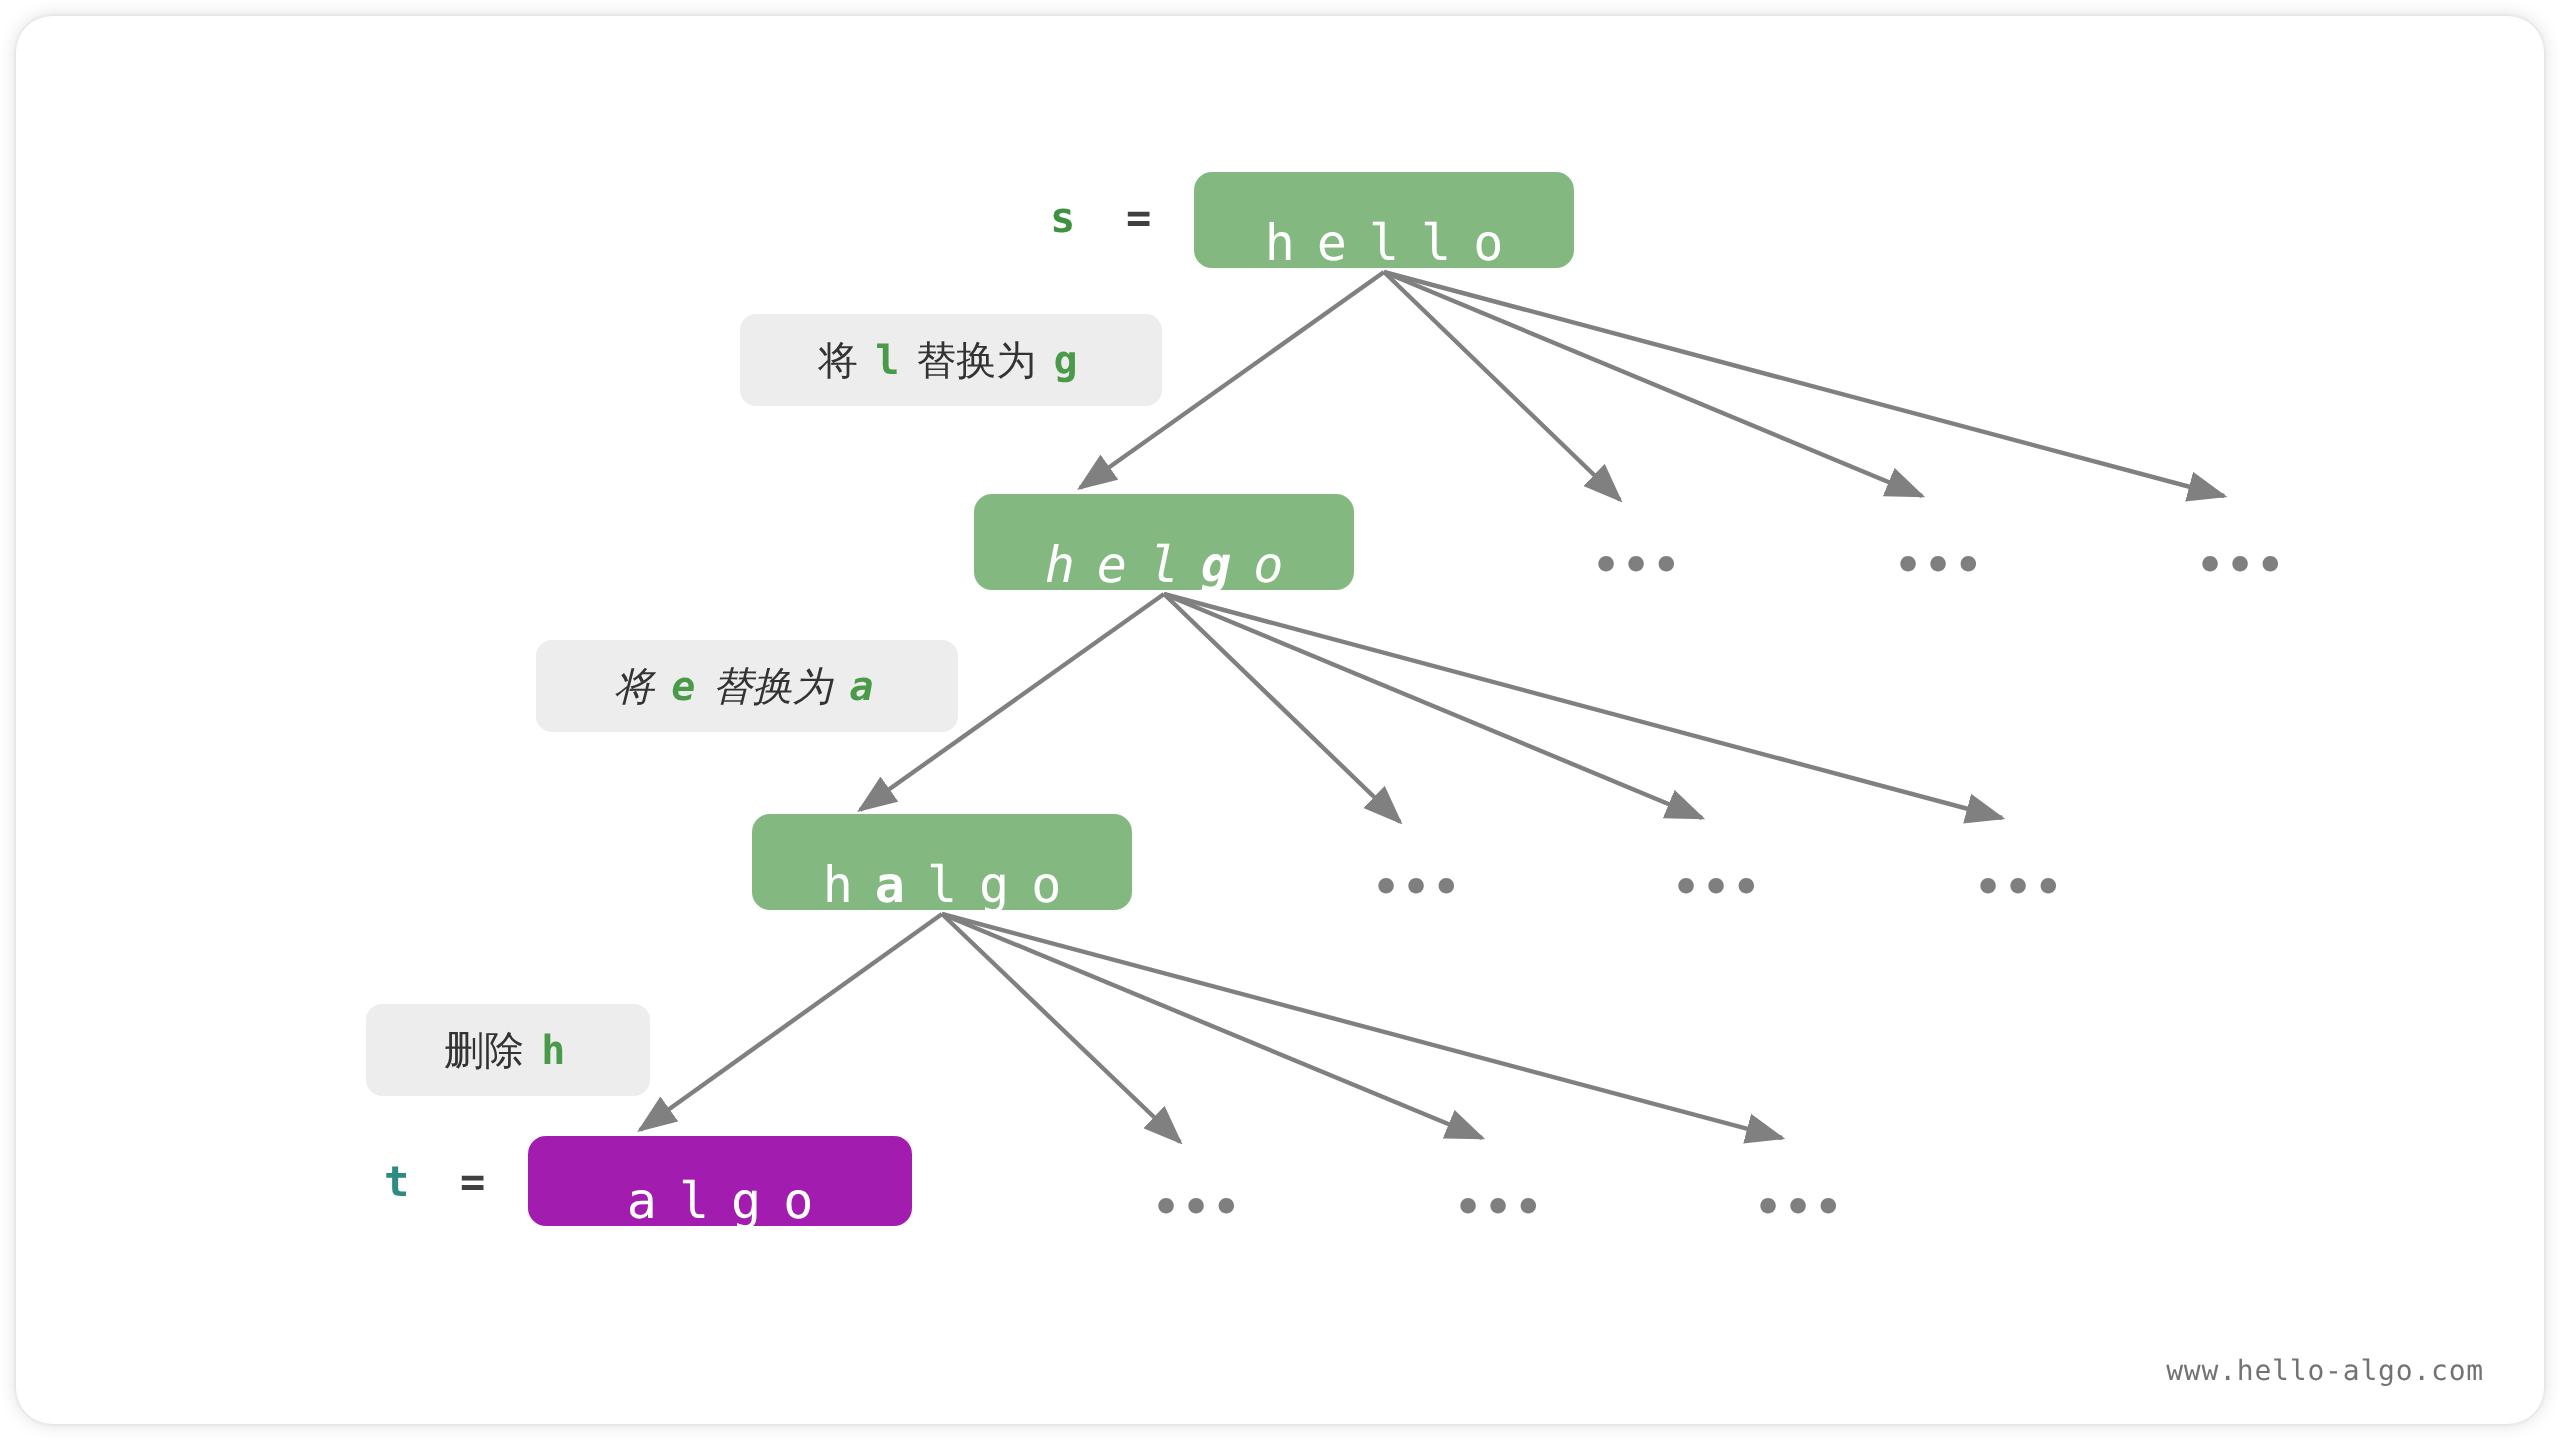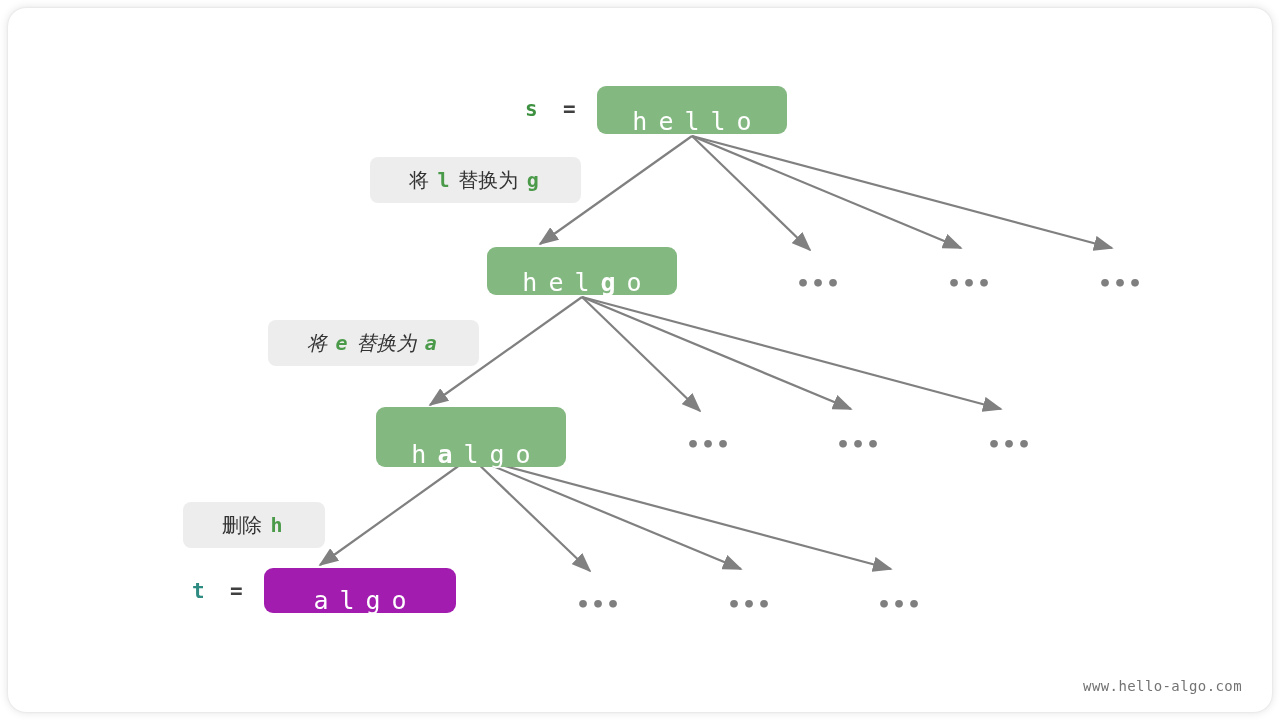--- a/index.html
+++ b/index.html
@@ -164,24 +164,24 @@
           <line x1="471" y1="457" x2="741" y2="569" stroke="#808080" stroke-width="2.2" marker-end="url(#arrowhead)"></line>
           <line x1="471" y1="457" x2="891" y2="569" stroke="#808080" stroke-width="2.2" marker-end="url(#arrowhead)"></line>
         </g>
     </svg>
 
     <div id="nodes-layer">
         <div class="str-node" style="left: 597px; top: 86px; width: 190px; height: 48px; background: rgb(132, 184, 129);">
           <span class="chars"><span>h</span><span>e</span><span>l</span><span>l</span><span>o</span></span>
         </div>
         <div class="var-label" style="left: 525px; top: 99px;"><span style="color: rgb(63, 145, 66);">s</span><span class="eq">  =</span></div>
-        <div class="str-node" style="left: 487px; top: 247px; width: 190px; height: 48px; background: rgb(132, 184, 129);">
+        <div class="str-node" style="left: 487px; top: 247px; width: 190px; height: 48px; background: rgb(132, 184, 129); font-style: italic;">
           <span class="chars"><span>h</span><span>e</span><span>l</span><span class="hl">g</span><span>o</span></span>
         </div>
-        <div class="str-node" style="left: 376px; top: 407px; width: 190px; height: 60px; background: rgb(132, 184, 129);">
+        <div class="str-node" style="left: 376px; top: 407px; width: 190px; height: 48px; background: rgb(132, 184, 129);">
           <span class="chars"><span>h</span><span class="hl">a</span><span>l</span><span>g</span><span>o</span></span>
         </div>
         <div class="str-node" style="left: 264px; top: 568px; width: 192px; height: 45px; background: #a21caf;">
           <span class="chars"><span>a</span><span>l</span><span>g</span><span>o</span></span>
         </div>
         <div class="var-label" style="left: 192px; top: 581px;"><span style="color: rgb(46, 139, 130);">t</span><span class="eq">  =</span></div>
       </div>
     <div id="ops-layer">
         <div class="op-box" style="left: 370px; top: 157px; background: rgb(237, 237, 237);">
           <span class="op-text"><span>将 </span><span class="mono-green" style="color: rgb(74, 154, 74);">l</span><span> 替换为 </span><span class="mono-green" style="color: rgb(74, 154, 74);">g</span></span>

